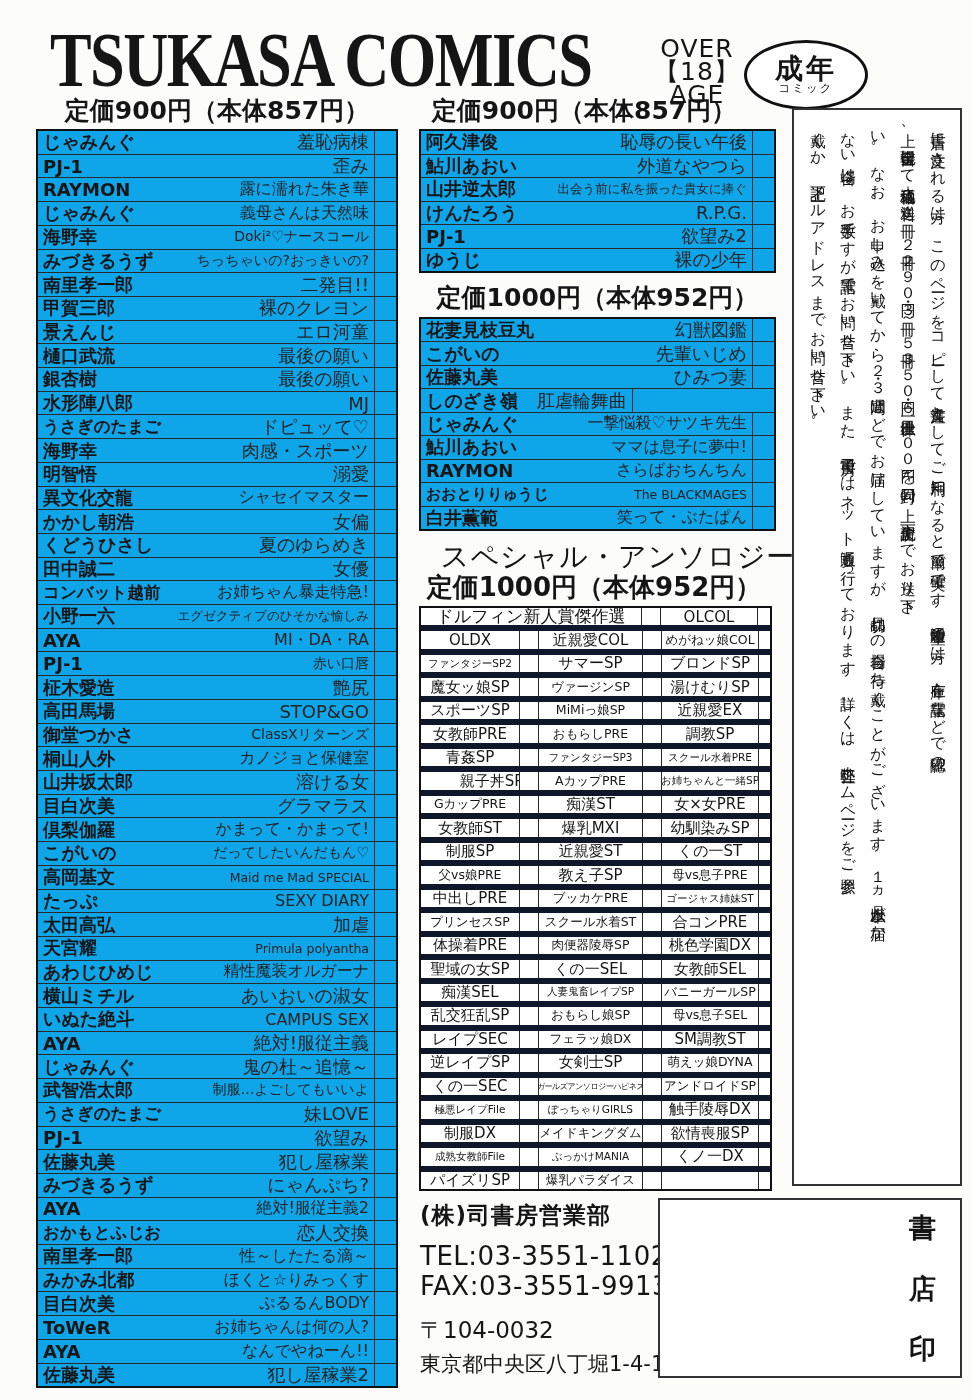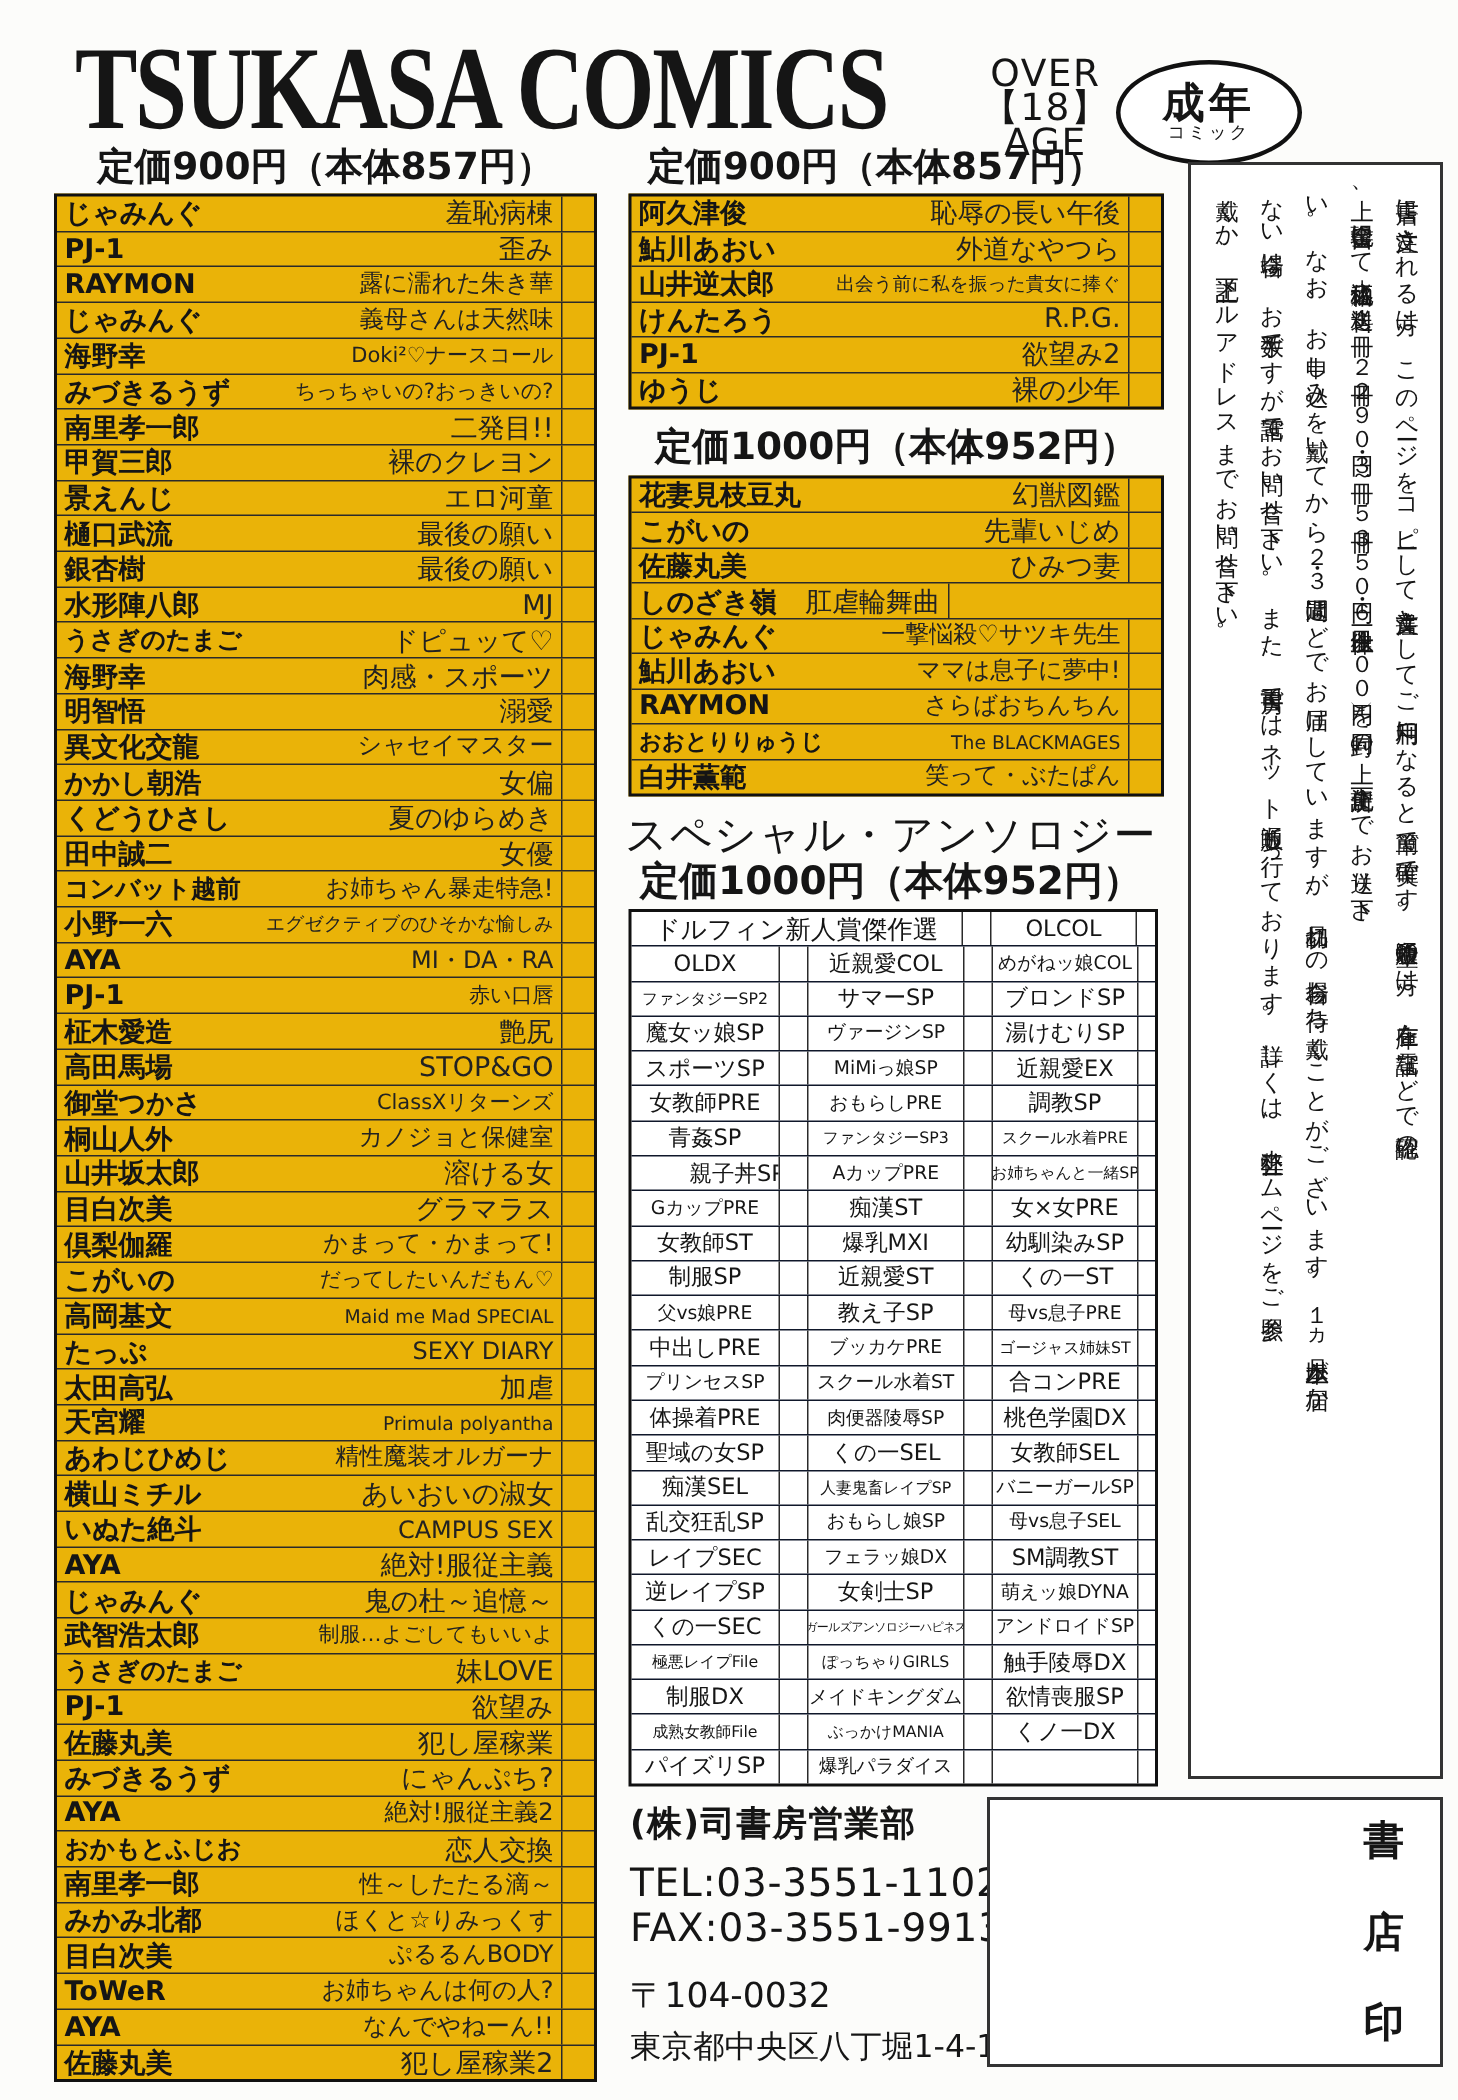--- a/index.html
+++ b/index.html
@@ -26,39 +26,39 @@
     position:absolute;left:744px;top:40px;width:118px;height:64px;
     border:3px solid #111;border-radius:50%;
     display:flex;flex-direction:column;align-items:center;justify-content:center;
     background:#fff;
   }
   .seal-main{font-weight:bold;font-size:28px;line-height:27px;letter-spacing:3px;}
   .seal-sub{font-size:11.5px;letter-spacing:2px;line-height:13px;}
   .price-hdr{position:absolute;font-weight:bold;font-size:25px;white-space:nowrap;text-align:center;}
   
   .book-table{
-    position:absolute;border:2px solid #111;background:#eab308;
+    position:absolute;border:2px solid #111;background:#0ea5e9;
     display:flex;flex-direction:column;box-sizing:border-box;
   }
   .brow{flex:1;display:flex;align-items:center;border-top:1px solid #2a2a2a;min-height:0;}
   .brow:first-child{border-top:none;}
   .b-author{font-weight:bold;padding-left:5px;white-space:nowrap;letter-spacing:0px;}
   .b-title{margin-left:auto;padding-right:5px;white-space:nowrap;color:#222;}
   .b-chk{width:21px;flex:none;align-self:stretch;border-left:1px solid #2a2a2a;}
   
-  .anth-title{position:absolute;left:408px;top:538px;width:372px;text-align:center;
+  .anth-title{position:absolute;left:432px;top:538px;width:372px;text-align:center;
     font-size:28px;letter-spacing:1px;white-space:nowrap;}
   .anth-price{position:absolute;left:408px;top:570px;width:372px;text-align:center;
     font-weight:bold;font-size:26px;white-space:nowrap;}
   .agrid{
     position:absolute;left:419px;top:606px;width:353px;height:585px;
     border:2px solid #111;background:#fff;box-sizing:border-box;
     display:flex;flex-direction:column;
   }
-  .arow{flex:1;display:flex;align-items:stretch;border-top:1px solid #0f172a;min-height:0;}
+  .arow{flex:1;display:flex;align-items:stretch;border-top:6px solid #0f172a;min-height:0;}
   .arow:first-child{border-top:none;}
   .acell{display:flex;align-items:center;justify-content:center;white-space:nowrap;
     overflow:hidden;box-sizing:border-box;}
   .ac0{width:98px;flex:none;}
   .ac1{width:104px;flex:none;border-left:1px solid #2a2a2a;}
   .ac2{width:97px;flex:none;border-left:1px solid #2a2a2a;}
   .acwide{width:220px;flex:none;font-size:17px;}
   .achk{width:18px;flex:none;border-left:1px solid #2a2a2a;}
   
   .contact{position:absolute;left:420px;top:1200px;white-space:nowrap;}

